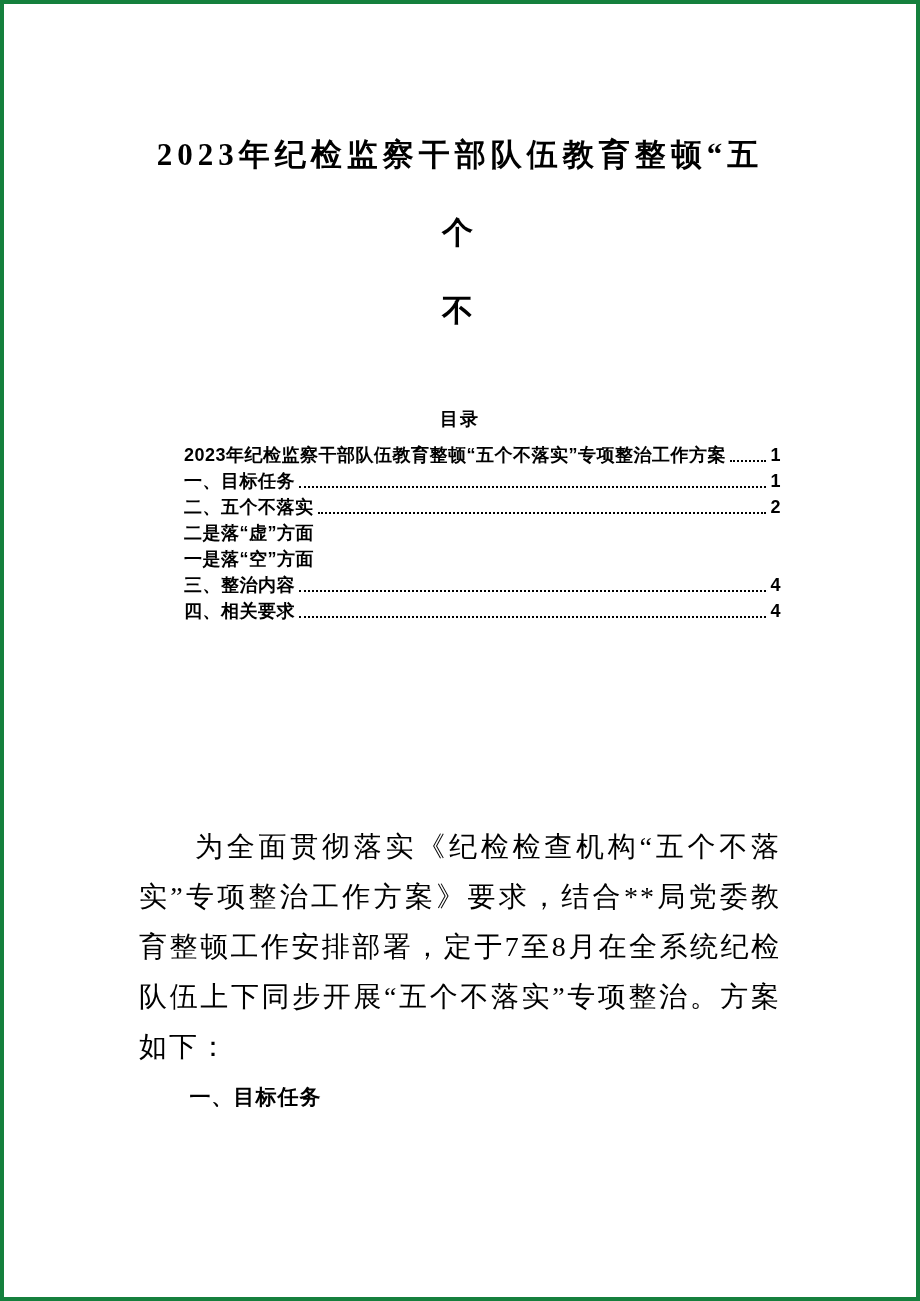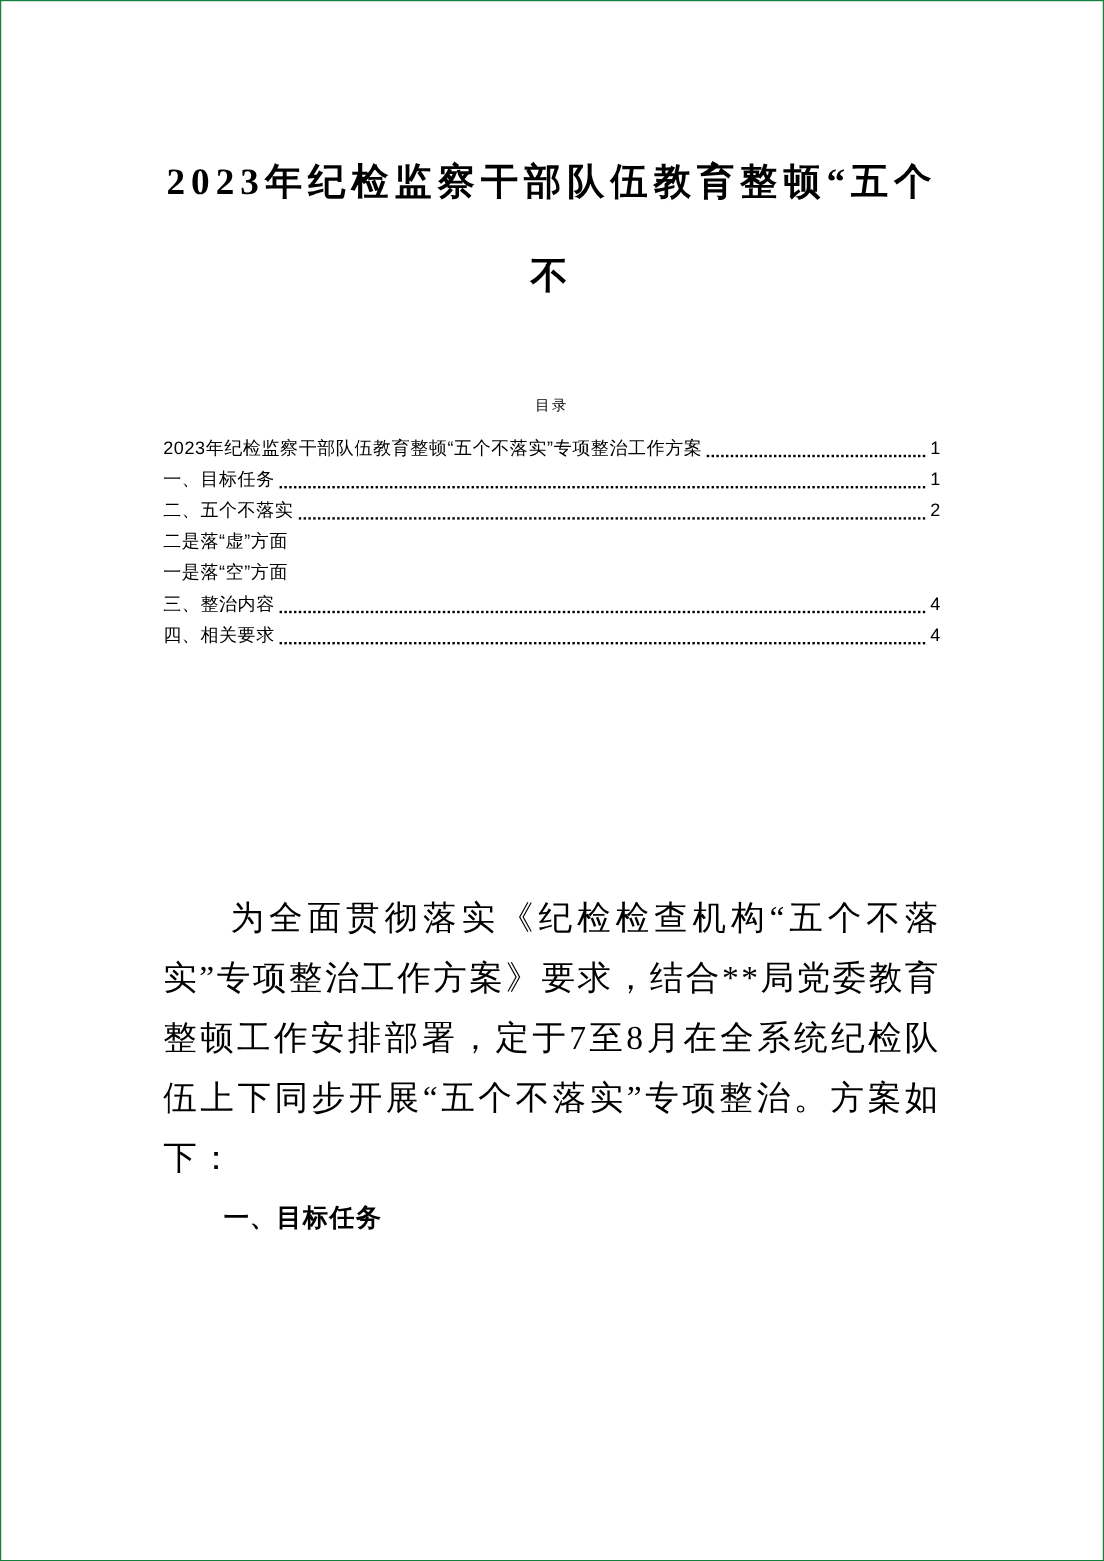--- a/index.html
+++ b/index.html
@@ -5,57 +5,58 @@
   html, body {
     margin: 0;
     padding: 0;
     background: #ffffff;
   }
   .page {
     width: 920px;
     height: 1301px;
     box-sizing: border-box;
     background: #ffffff;
-    border: 1px solid #15803d;
+    border: 4px solid #15803d;
     padding: 112px 135px 0 135px;
     font-family: "Liberation Serif", serif;
     color: #000000;
     overflow: hidden;
   }
   
   .doc-title {
     text-align: center;
     font-size: 31px;
     font-weight: 600;
     letter-spacing: 5px;
     line-height: 78px;
   }
   
   .toc {
     margin-top: 58px;
   }
   .toc-title {
     text-align: center;
-    font-size: 12px;
-    font-weight: 400;
+    font-size: 18px;
+    font-weight: 700;
     letter-spacing: 2px;
     line-height: 22px;
   }
   .toc-list {
     margin-top: 12px;
     font-family: "Liberation Sans", sans-serif;
   }
   .toc-row {
     display: flex;
     align-items: baseline;
-    font-size: 15px;
-    font-weight: 400;
+    font-size: 18px;
+    font-weight: 700;
     line-height: 26px;
     letter-spacing: 0.5px;
     white-space: nowrap;
+    margin-left: 45px;
   }
   .toc-label {
     flex: 0 0 auto;
   }
   .toc-leader {
     flex: 1 1 auto;
     border-bottom: 2px dotted #000000;
     align-self: flex-end;
     margin: 0 4px 6px 4px;
     min-width: 20px;

